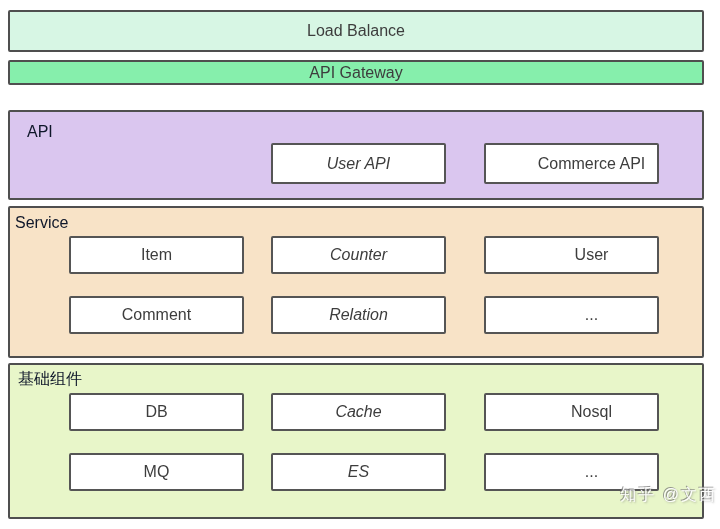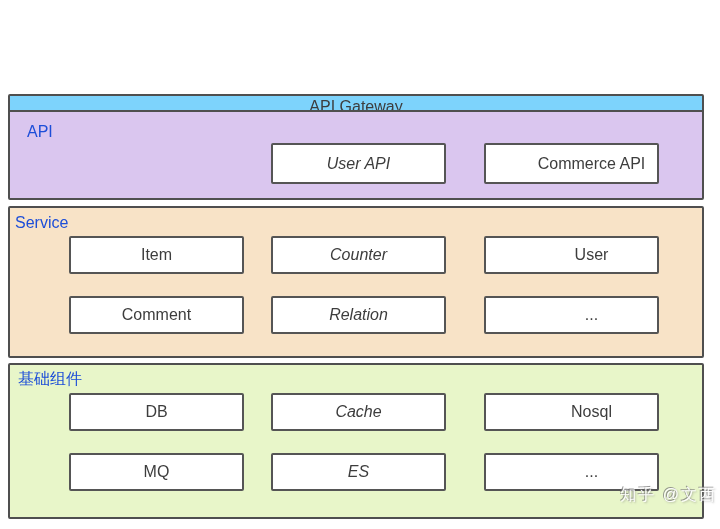--- a/index.html
+++ b/index.html
@@ -22,38 +22,38 @@
     border: 2px solid #4f4f4f;
     border-radius: 2px;
     display: flex;
     align-items: center;
     justify-content: center;
     box-sizing: border-box;
     font-size: 16px;
     color: #3d3d3d;
   }
   .bar-load-balance { top: 10px; height: 42px; background: #d7f6e4; }
-  .bar-api-gateway  { top: 60px; height: 25px; background: #7dd3fc; margin-top: 34px; }
+  .bar-api-gateway  { top: 60px; height: 25px; background: #86efac; }
 
   .layer {
     position: absolute;
     left: 8px;
     width: 696px;
     border: 2px solid #4f4f4f;
     border-radius: 2px;
     box-sizing: border-box;
   }
   .layer-api     { top: 110px; height: 90px;  background: #dac6ef; }
   .layer-service { top: 206px; height: 152px; background: #f8e3c7; }
   .layer-base    { top: 363px; height: 156px; background: #e8f6c9; }
 
   .layer-label {
     position: absolute;
     font-size: 16px;
-    color: #1d4ed8;
+    color: #0f172a;
     white-space: nowrap;
   }
   .label-api     { left: 17px; top: 11px; }
   .label-service { left: 5px;  top: 6px; }
   .label-base    { left: 8px;  top: 4px; }
 
   .node {
     position: absolute;
     width: 175px;
     height: 38px;
@@ -83,20 +83,23 @@
     color: rgba(255, 255, 255, 0.95);
     text-shadow: -1px -1px 0 rgba(120,120,120,0.75), 1px 1px 2px rgba(120,120,120,0.45);
     white-space: nowrap;
   }
 </style>
 </head>
 <body>
 
 <div class="canvas">
 
+  <div class="bar bar-load-balance">
+    <span>Load Balance</span>
+  </div>
 
   <div class="bar bar-api-gateway">
     <span>API Gateway</span>
   </div>
 
   <div class="layer layer-api">
     <div class="layer-label label-api">API</div>
     <div class="node col2 api-row">User API</div>
     <div class="node col3 api-row">Commerce API</div>
   </div>

